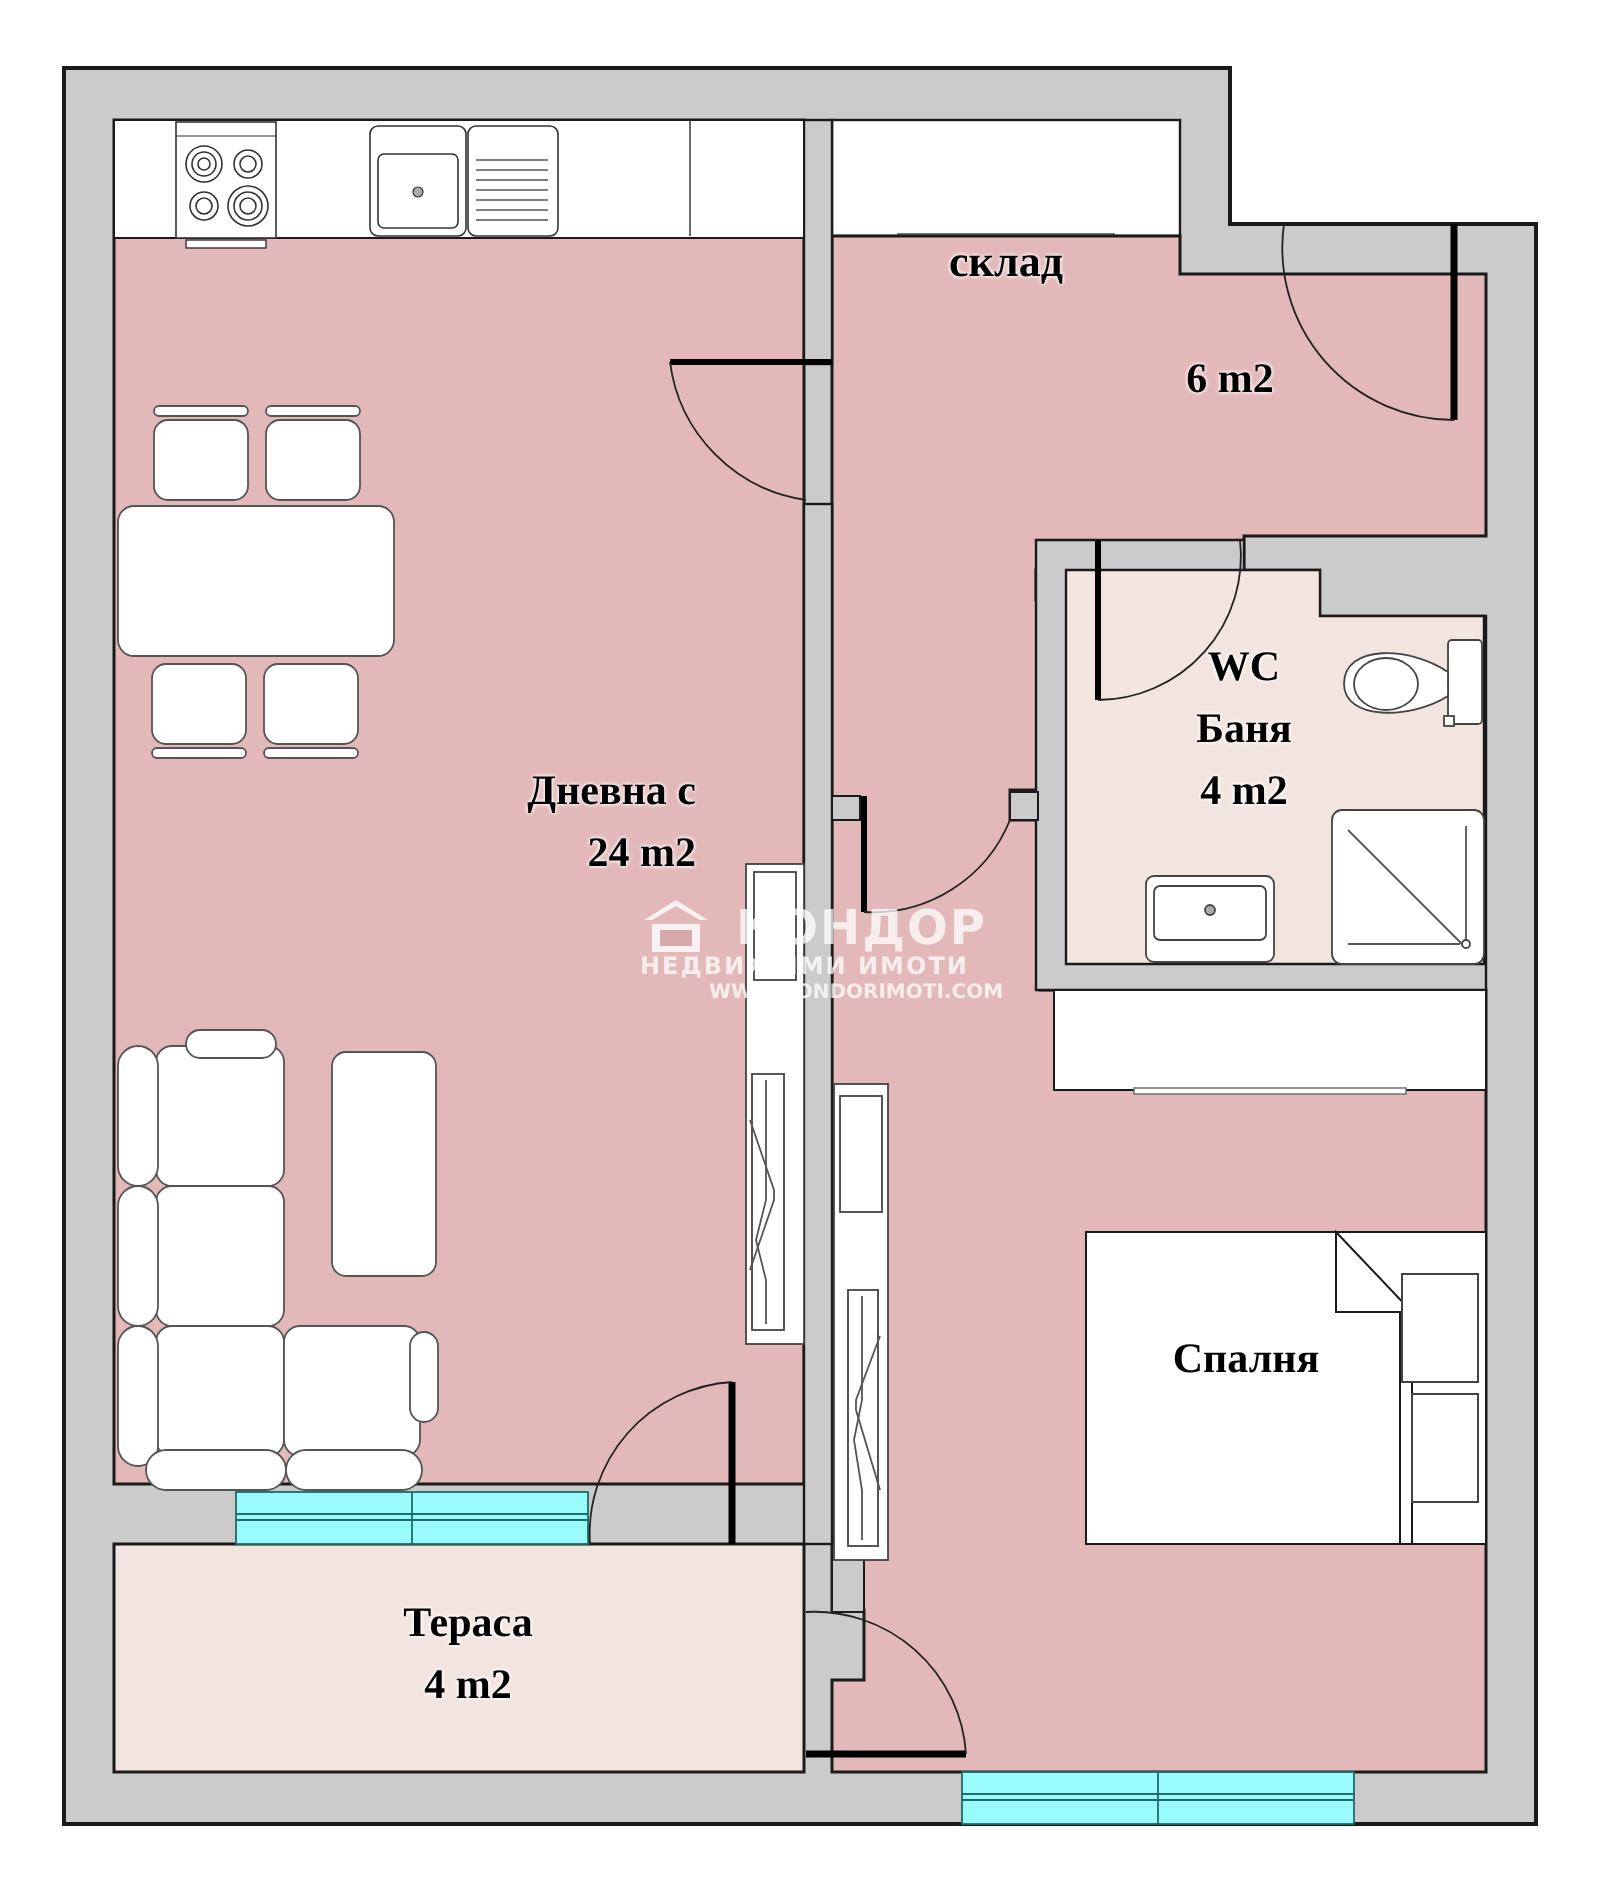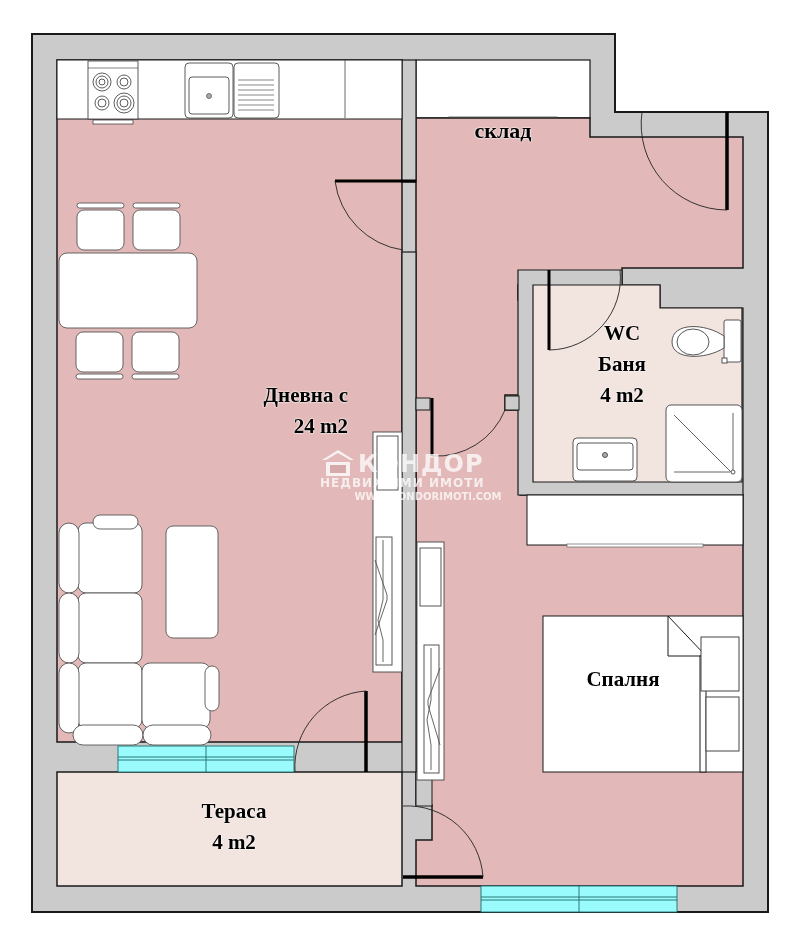--- a/index.html
+++ b/index.html
@@ -218,35 +218,36 @@
     </g>
   </g>
 </svg>
 
 <div style="position:absolute; left:320px; top:448px; width:160px; height:56px;">
   <svg width="36" height="30" viewBox="0 0 36 30" style="position:absolute; left:0; top:0;">
     <path d="M2 12 L18 2 L34 12 L30 12 L18 5 L6 12 Z" fill="rgba(255,255,255,0.8)"></path>
     <rect x="6" y="14" width="24" height="14" fill="rgba(255,255,255,0.8)"></rect>
     <rect x="10" y="17" width="16" height="8" fill="rgba(200,140,140,0.7)"></rect>
   </svg>
-  <div class="wm" style="left:38px; top:2px; font-size:24px; letter-spacing:1px;">КОНДОР</div>
+  <div class="wm" style="left:48px; top:2px; font-size:24px; letter-spacing:1px;">КОНДОР</div>
   <div class="wm" style="left:0; top:28px; font-size:12px; letter-spacing:1px; width:160px;">НЕДВИЖИМИ ИМОТИ</div>
   <div class="wm" style="left:0; top:43px; font-size:10px; width:160px;margin-left:28px;">WWW.KONDORIMOTI.COM</div>
 </div>
 
 <div class="lbl" style="left:198px; top:380px; width:150px;text-align:right;">
   <span>Дневна с</span>
   <span>24 m2</span>
 </div>
 
 <div class="lbl" style="left:450px; top:68px; width:106px; font-size:22px;margin-top:47px;">
   <span>склад</span>
 </div>
 
 <div class="lbl" style="left:560px; top:174px; width:110px;">
+  <span>6 m2</span>
 </div>
 
 <div class="lbl" style="left:572px; top:318px; width:100px;">
   <span>WC</span>
   <span>Баня</span>
   <span>4 m2</span>
 </div>
 
 <div class="lbl" style="left:563px; top:664px; width:120px;">
   <span>Спалня</span>

